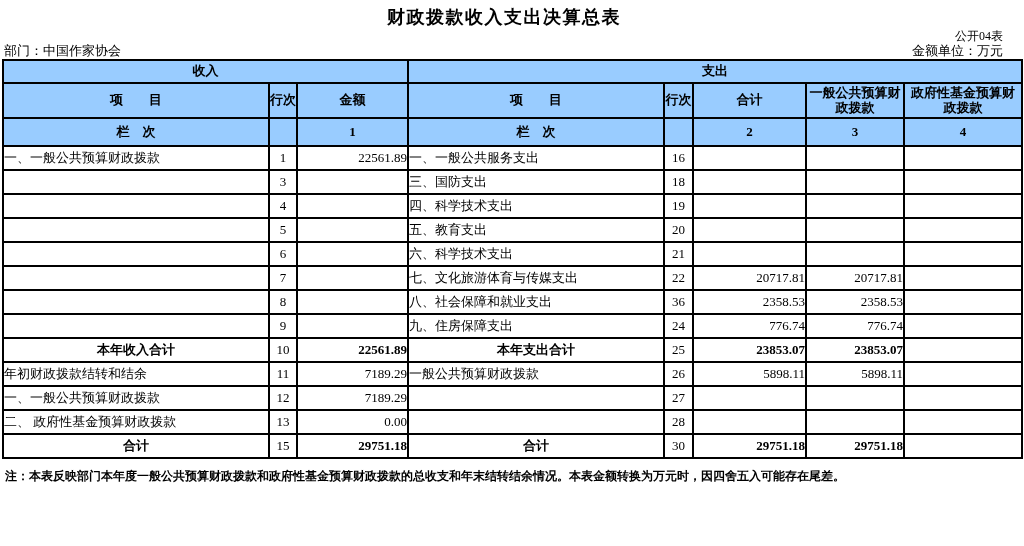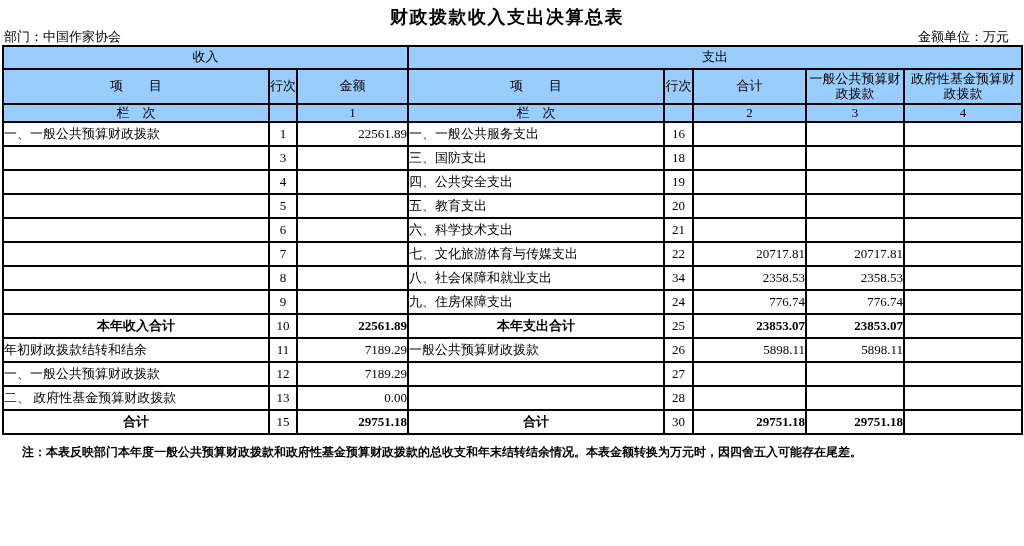--- a/index.html
+++ b/index.html
@@ -5,21 +5,21 @@
   html, body {
     margin: 0;
     padding: 0;
     width: 1024px;
     height: 546px;
     background: #ffffff;
     font-family: "Liberation Serif", "DejaVu Serif", serif;
     color: #000;
     overflow: hidden;
   }
-  .page { padding: 5px 12px 0 2px; }
+  .page { padding: 5px 18px 0 2px; }
 
   .title-row {
     text-align: center;
     font-size: 18px;
     font-weight: bold;
     letter-spacing: 1.5px;
     line-height: 24px;
     height: 24px;
   }
   .doc-code-row {
@@ -44,52 +44,53 @@
     width: 1019px;
     margin-top: 1px;
   }
   table.main th, table.main td {
     border: 2px solid #000;
     overflow: hidden;
     padding: 0;
   }
   table.main th {
     background: #99CCFF;
-    font-weight: normal;
+    font-weight: bold;
     font-size: 13px;
     text-align: center;
     line-height: 1.15;
   }
   tr.r-section { height: 23px; }
   tr.r-columns { height: 35px; }
-  tr.r-index   { height: 18px; }
+  tr.r-index   { height: 28px; }
   tr.data-row  { height: 24px; }
   th.line-hdr { font-size: 12px; white-space: nowrap; }
   th.idx-num { font-weight: normal; }
 
   td.item { text-align: left; font-size: 13px; padding: 0 2px; white-space: nowrap; }
   td.line { text-align: center; font-size: 13px; }
   td.num  { text-align: right; font-size: 13px; padding-right: 9px; white-space: nowrap; }
   tr.emph td.item { text-align: center; font-weight: bold; }
   tr.emph td.num  { font-weight: bold; }
 
   .note {
     font-size: 12px;
     font-weight: bold;
-    margin: 9px 0 0 20px;
+    margin: 9px 0 0 3px;
     white-space: nowrap;
   }
 </style>
 </head>
 <body>
 
 <div class="page">
 
   <div class="title-row">财政拨款收入支出决算总表</div>
 
+  <div class="doc-code-row">公开04表</div>
 
   <div class="meta-row">
     <span>部门：中国作家协会</span>
     <span>金额单位：万元</span>
   </div>
 
   <table class="main">
     <colgroup>
       <col style="width:266px">
       <col style="width:28px">
@@ -144,21 +145,21 @@
           <td class="item">三、国防支出</td>
           <td class="line">18</td>
           <td class="num"></td>
           <td class="num"></td>
           <td class="num"></td>
         </tr>
         <tr class="data-row">
           <td class="item"></td>
           <td class="line">4</td>
           <td class="num"></td>
-          <td class="item">四、公共安全支出</td>
+          <td class="item">四、科学技术支出</td>
           <td class="line">19</td>
           <td class="num"></td>
           <td class="num"></td>
           <td class="num"></td>
         </tr>
         <tr class="data-row">
           <td class="item"></td>
           <td class="line">5</td>
           <td class="num"></td>
           <td class="item">五、教育支出</td>
@@ -185,21 +186,21 @@
           <td class="line">22</td>
           <td class="num">20717.81</td>
           <td class="num">20717.81</td>
           <td class="num"></td>
         </tr>
         <tr class="data-row">
           <td class="item"></td>
           <td class="line">8</td>
           <td class="num"></td>
           <td class="item">八、社会保障和就业支出</td>
-          <td class="line">34</td>
+          <td class="line">36</td>
           <td class="num">2358.53</td>
           <td class="num">2358.53</td>
           <td class="num"></td>
         </tr>
         <tr class="data-row">
           <td class="item"></td>
           <td class="line">9</td>
           <td class="num"></td>
           <td class="item">九、住房保障支出</td>
           <td class="line">24</td>

